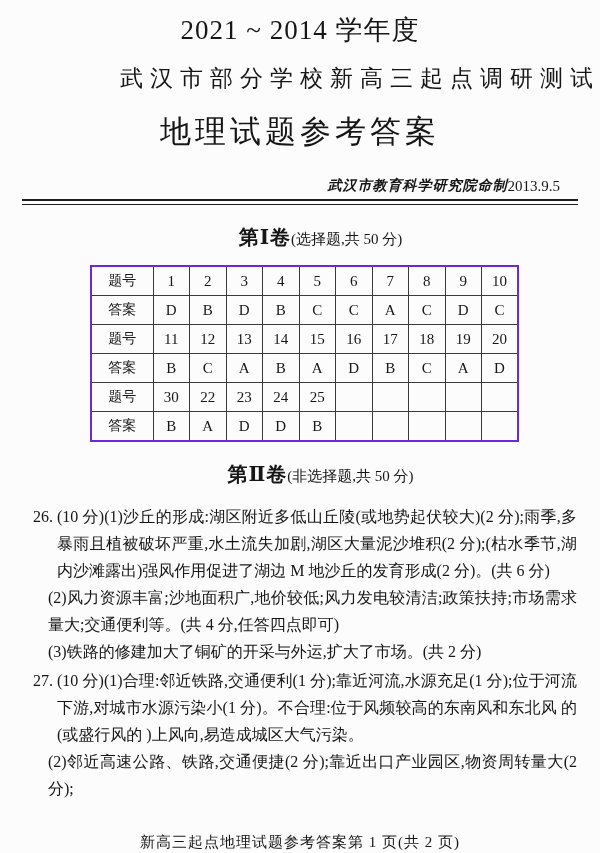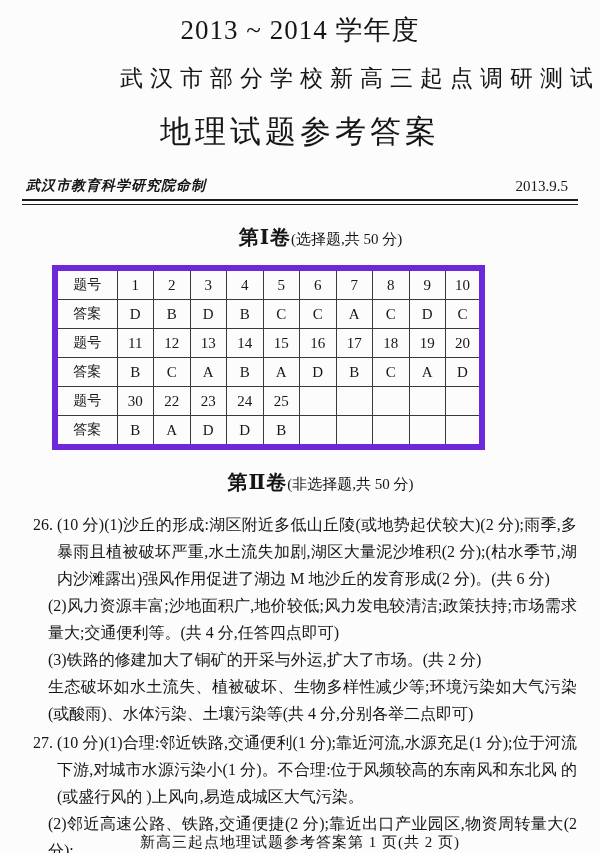--- a/index.html
+++ b/index.html
@@ -22,40 +22,40 @@
     margin-top:15px;letter-spacing:7px;
   }
   .title-main{
     text-align:center;font-size:31px;font-weight:normal;
     font-family:"Liberation Sans","DejaVu Sans",sans-serif;
     margin-top:17px;letter-spacing:4px;
   }
 
   
   .meta-row{
-    display:flex;justify-content:space-between;align-items:flex-end;
-    margin:24px 32px 0 26px;
+    display:flex;justify-content:flex-end;align-items:flex-end;
+    margin:24px 40px 0 26px;
   }
   .issuer{font-size:14px;font-weight:bold;font-style:italic;letter-spacing:1px;}
   .date{font-size:15px;}
   .double-rule{
     margin:4px 22px 0 22px;height:3px;
     border-top:2px solid #1d1d1d;border-bottom:1px solid #1d1d1d;
   }
 
   
   .sec-head{text-align:center;margin-top:19px;padding-left:41px;}
   .sec-head .sec-main{font-size:20px;font-weight:bold;letter-spacing:1px;}
   .sec-head .sec-sub{font-size:15px;font-weight:normal;}
 
   
   table.answers{
     border-collapse:collapse;table-layout:fixed;
-    width:427px;margin:14px 0 0 52px;
-    border:6px solid #6d28d9;
+    width:427px;margin:14px 0 0 90px;
+    border:2px solid #6d28d9;
   }
   table.answers th,table.answers td{
     border:1px solid #3a3a3a;
     height:28px;padding:0;
     text-align:center;vertical-align:middle;
     font-size:15px;font-weight:normal;
   }
   table.answers th{font-size:14px;}
 
   
@@ -74,21 +74,21 @@
   .footer{
     position:absolute;left:0;right:0;bottom:13px;
     text-align:center;font-size:15px;letter-spacing:1px;
   }
 </style>
 </head>
 <body>
 
 <div class="page">
 
-  <div class="title-year">2013 ~ 2014 学年度</div>
+  <div class="title-year">2021 ~ 2014 学年度</div>
   <div class="title-exam">武汉市部分学校新高三起点调研测试</div>
   <div class="title-main">地理试题参考答案</div>
 
   <div class="meta-row">
     <span class="issuer">武汉市教育科学研究院命制</span>
     <span class="date">2013.9.5</span>
   </div>
   <div class="double-rule"></div>
 
   <div class="sec-head">
@@ -195,21 +195,20 @@
     <span class="sec-main">第Ⅱ卷</span><span class="sec-sub">(非选择题,共 50 分)</span>
   </div>
 
   <div class="body-text">
 
     <div class="item">
       <span class="item-num">26.</span>
       <p>(10 分)(1)沙丘的形成:湖区附近多低山丘陵(或地势起伏较大)(2 分);雨季,多暴雨且植被破坏严重,水土流失加剧,湖区大量泥沙堆积(2 分);(枯水季节,湖内沙滩露出)强风作用促进了湖边 M 地沙丘的发育形成(2 分)。(共 6 分)</p>
       <p class="sub">(2)风力资源丰富;沙地面积广,地价较低;风力发电较清洁;政策扶持;市场需求量大;交通便利等。(共 4 分,任答四点即可)</p>
       <p class="sub">(3)铁路的修建加大了铜矿的开采与外运,扩大了市场。(共 2 分)</p>
-      <p class="sub">生态破坏如水土流失、植被破坏、生物多样性减少等;环境污染如大气污染(或酸雨)、水体污染、土壤污染等(共 4 分,分别各举二点即可)</p>
     </div>
 
     <div class="item">
       <span class="item-num">27.</span>
       <p>(10 分)(1)合理:邻近铁路,交通便利(1 分);靠近河流,水源充足(1 分);位于河流下游,对城市水源污染小(1 分)。不合理:位于风频较高的东南风和东北风 的 (或盛行风的 )上风向,易造成城区大气污染。</p>
       <p class="sub">(2)邻近高速公路、铁路,交通便捷(2 分);靠近出口产业园区,物资周转量大(2 分);</p>
     </div>
 
   </div>
 

